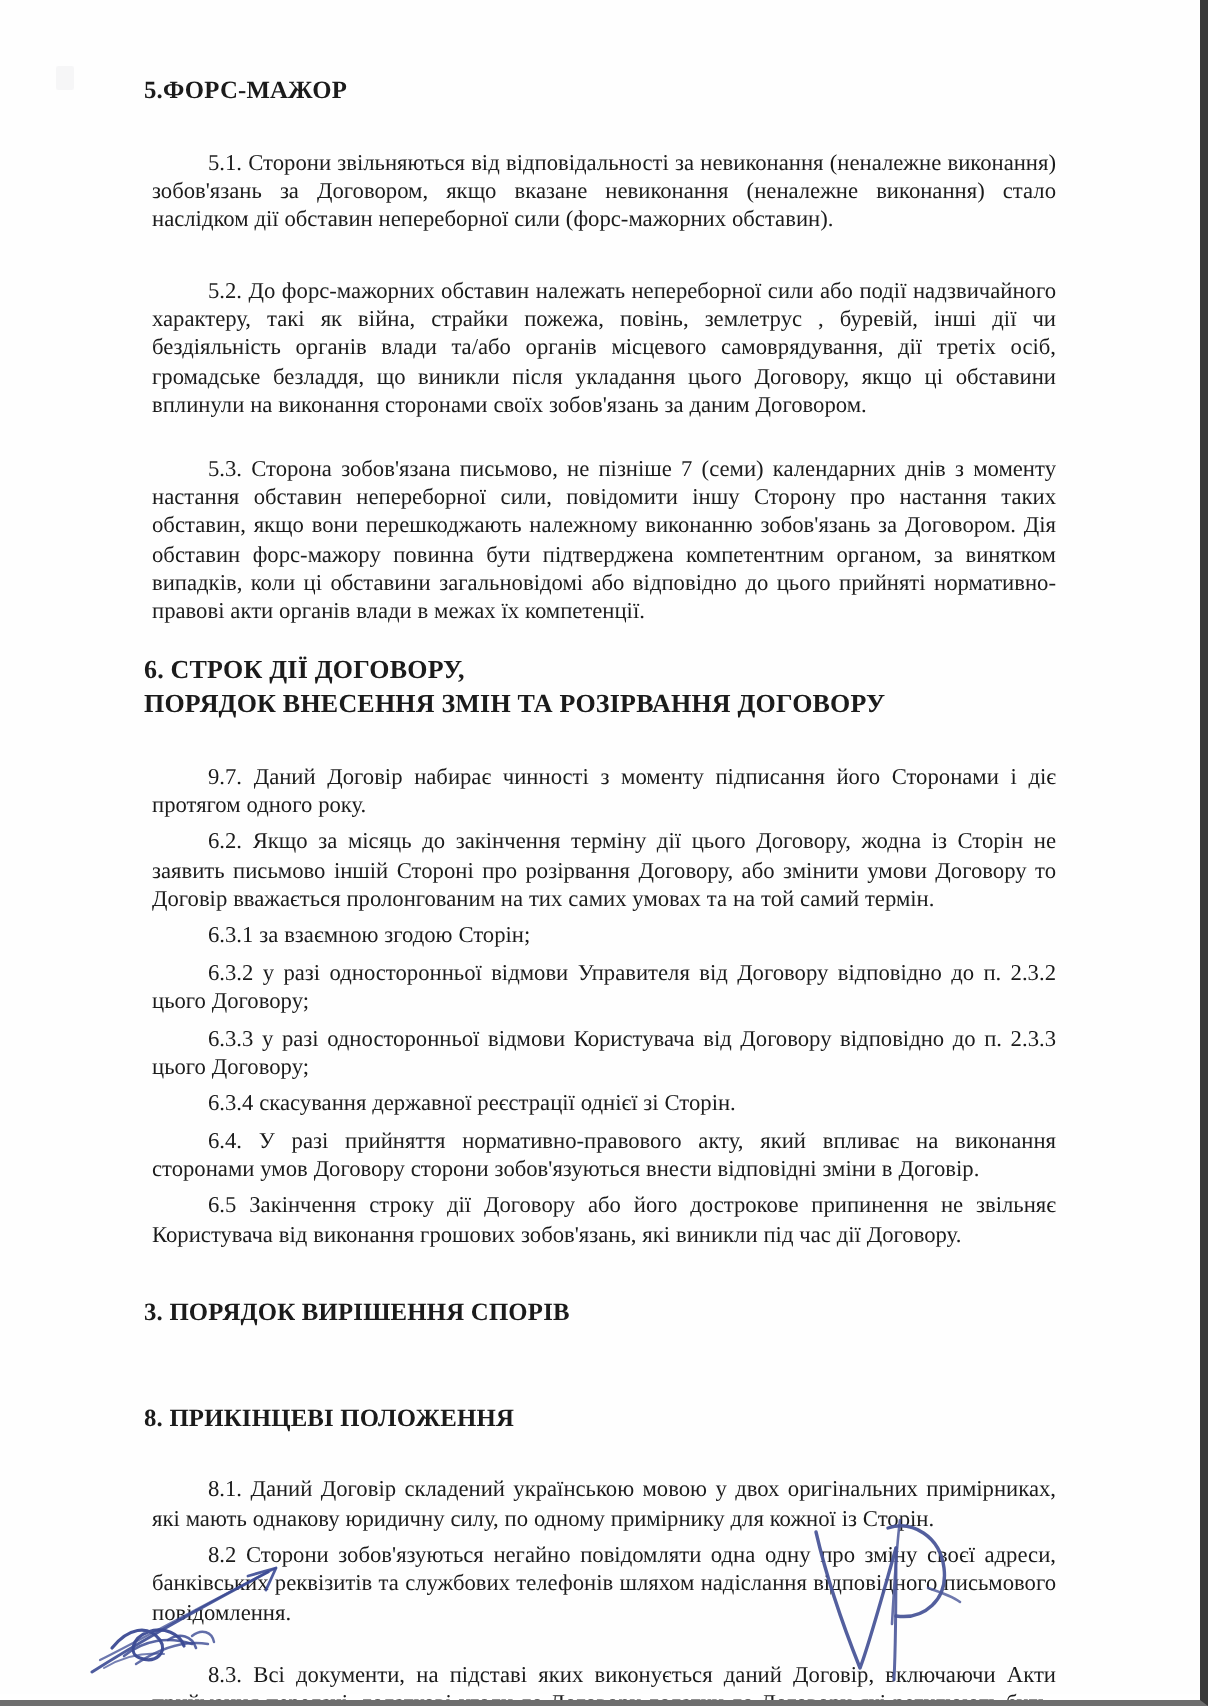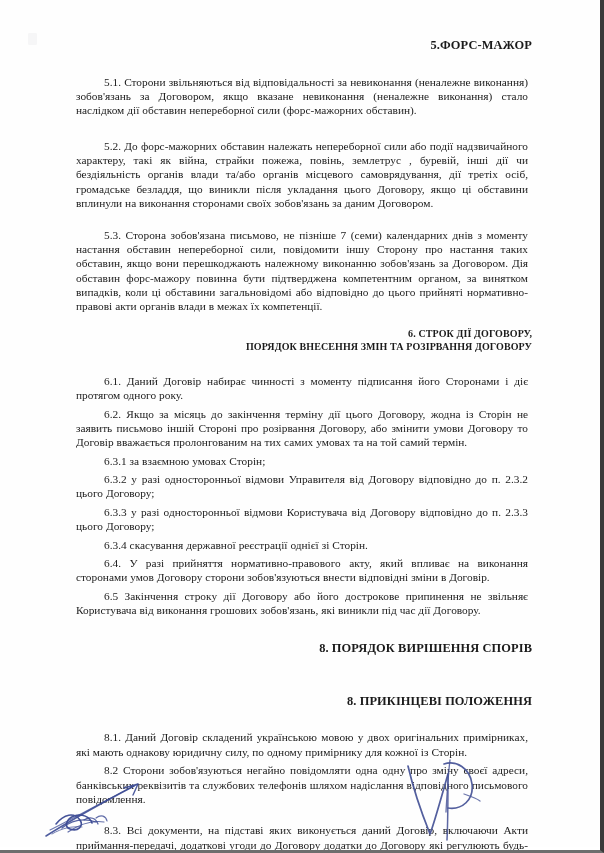--- a/index.html
+++ b/index.html
@@ -31,30 +31,30 @@
   }
 
   .content {
     position: absolute;
     left: 72px;
     top: 22px;
     width: 460px;
   }
 
   .doc-heading {
-    text-align: right;
+    text-align: left;
     font-weight: bold;
     font-size: 12.4px;
     letter-spacing: 0.1px;
     margin: 0;
     line-height: 1.25;
   }
 
   .doc-heading.big {
-    font-size: 10px;
+    font-size: 13px;
     line-height: 1.3;
   }
 
   .h-spacer-top { height: 16px; }
 
   .para {
     margin: 4px;
     font-size: 11.35px;
     line-height: 1.268;
     text-align: justify;
@@ -111,31 +111,31 @@
     <p class="para">5.1. Сторони звільняються від відповідальності за невиконання (неналежне виконання) зобов'язань за Договором, якщо вказане невиконання (неналежне виконання) стало наслідком дії обставин непереборної сили (форс-мажорних обставин).</p>
     <div class="gap-md"></div>
     <p class="para">5.2. До форс-мажорних обставин належать непереборної сили або події надзвичайного характеру, такі як війна, страйки пожежа, повінь, землетрус , буревій, інші дії чи бездіяльність органів влади та/або органів місцевого самоврядування, дії третіх осіб, громадське безладдя, що виникли після укладання цього Договору, якщо ці обставини вплинули на виконання сторонами своїх зобов'язань за даним Договором.</p>
     <div class="gap-sm"></div>
     <p class="para">5.3. Сторона зобов'язана письмово, не пізніше 7 (семи) календарних днів з моменту настання обставин непереборної сили, повідомити іншу Сторону про настання таких обставин, якщо вони перешкоджають належному виконанню зобов'язань за Договором. Дія обставин форс-мажору повинна бути підтверджена компетентним органом, за винятком випадків, коли ці обставини загальновідомі або відповідно до цього прийняті нормативно-правові акти органів влади в межах їх компетенції.</p>
 
     <div class="gap-sm"></div>
     <p class="doc-heading big">6. СТРОК ДІЇ ДОГОВОРУ,</p>
     <p class="doc-heading big">ПОРЯДОК ВНЕСЕННЯ ЗМІН ТА РОЗІРВАННЯ ДОГОВОРУ</p>
     <div class="gap-lg"></div>
-    <p class="para">6.1. Даний Договір набирає чинності з моменту підписання його Сторонами і діє протягом одного року.</p>
+    <p class="para">9.7. Даний Договір набирає чинності з моменту підписання його Сторонами і діє протягом одного року.</p>
     <p class="para">6.2. Якщо за місяць до закінчення терміну дії цього Договору, жодна із Сторін не заявить письмово іншій Стороні про розірвання Договору, або змінити умови Договору то Договір вважається пролонгованим на тих самих умовах та на той самий термін.</p>
-    <p class="para">6.3.1 за взаємною умовах Сторін;</p>
+    <p class="para">6.3.1 за взаємною згодою Сторін;</p>
     <p class="para">6.3.2 у разі односторонньої відмови Управителя від Договору відповідно до п. 2.3.2 цього Договору;</p>
     <p class="para">6.3.3 у разі односторонньої відмови Користувача від Договору відповідно до п. 2.3.3 цього Договору;</p>
     <p class="para">6.3.4 скасування державної реєстрації однієї зі Сторін.</p>
     <p class="para">6.4. У разі прийняття нормативно-правового акту, який впливає на виконання сторонами умов Договору сторони зобов'язуються внести відповідні зміни в Договір.</p>
     <p class="para">6.5 Закінчення строку дії Договору або його дострокове припинення не звільняє Користувача від виконання грошових зобов'язань, які виникли під час дії Договору.</p>
 
     <div class="gap-xl"></div>
-    <p class="doc-heading">8. ПОРЯДОК ВИРІШЕННЯ СПОРІВ</p>
+    <p class="doc-heading">3. ПОРЯДОК ВИРІШЕННЯ СПОРІВ</p>
     <div class="gap-lg"></div>
 
     <div class="gap-xl"></div>
     <p class="doc-heading">8. ПРИКІНЦЕВІ ПОЛОЖЕННЯ</p>
     <div class="gap-lg"></div>
     <p class="para">8.1. Даний Договір складений українською мовою у двох оригінальних примірниках, які мають однакову юридичну силу, по одному примірнику для кожної із Сторін.</p>
     <p class="para">8.2 Сторони зобов'язуються негайно повідомляти одна одну про зміну своєї адреси, банківських реквізитів та службових телефонів шляхом надіслання відповідного письмового повідомлення.</p>
     <div class="gap-sm"></div>
     <p class="para">8.3. Всі документи, на підставі яких виконується даний Договір, включаючи Акти приймання-передачі, додаткові угоди до Договору додатки до Договору які регулюють будь-які відносини щодо цього Договору є невід'ємними частинами Договору.</p>
 

